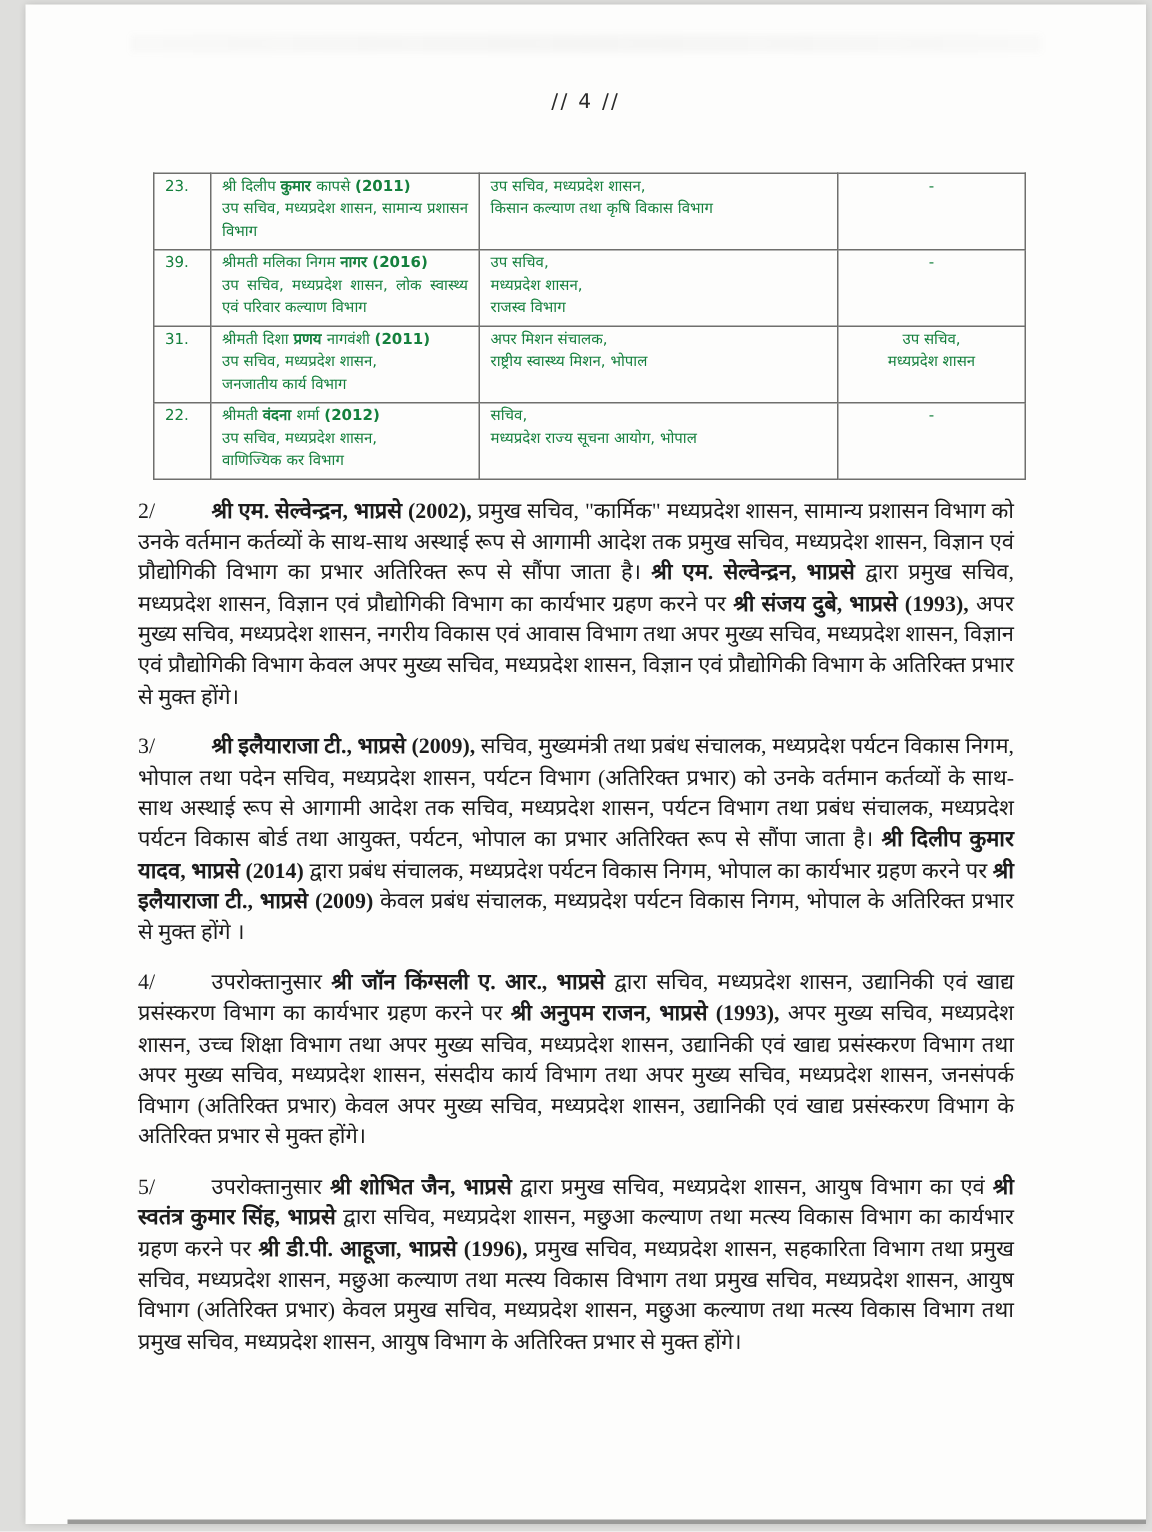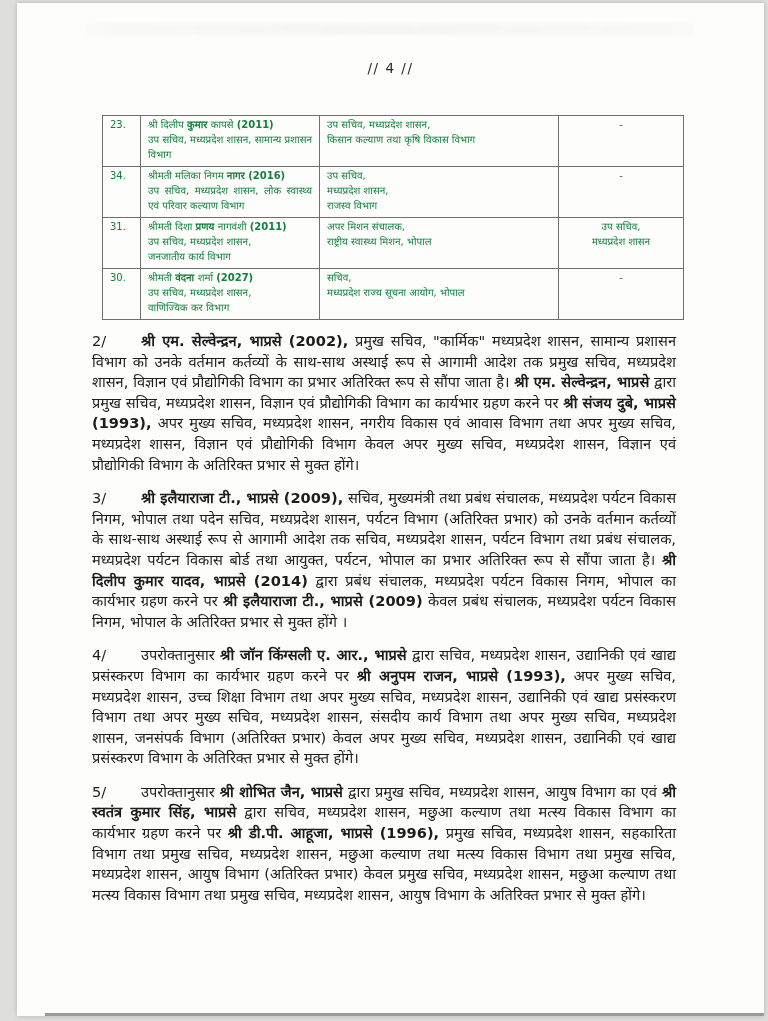--- a/index.html
+++ b/index.html
@@ -55,20 +55,21 @@
   .b { font-weight: bold; }
   .paras {
     margin: 11px 88px 0 75px;
   }
   .paras p {
     margin: 0 0 13px 0;
     font-size: 14.6px;
     line-height: 20.6px;
     text-align: justify;
     color: #1c1c1c;
+    font-family: Liberation Serif, serif;
   }
   .pnum {
     display: inline-block;
     width: 49px;
   }
 </style>
 </head>
 <body>
 
 <div class="page">
@@ -78,34 +79,34 @@
 
   <table class="officers">
     <tbody>
       <tr>
         <td class="c-sno">23.</td>
         <td class="c-off"><span>श्री दिलीप </span><span class="b">कुमार </span><span>कापसे </span><span class="b">(2011)</span><br><span>उप सचिव, मध्यप्रदेश शासन, सामान्य प्रशासन विभाग</span></td>
         <td class="c-post"><span>उप सचिव, मध्यप्रदेश शासन,</span><br><span>किसान कल्याण तथा कृषि विकास विभाग</span></td>
         <td class="c-extra"><span>-</span></td>
       </tr>
       <tr>
-        <td class="c-sno">34.</td>
+        <td class="c-sno">39.</td>
         <td class="c-off"><span>श्रीमती मलिका निगम </span><span class="b">नागर (2016)</span><br><span>उप सचिव, मध्यप्रदेश शासन, लोक स्वास्थ्य एवं परिवार कल्याण विभाग</span></td>
         <td class="c-post"><span>उप सचिव,</span><br><span>मध्यप्रदेश शासन,</span><br><span>राजस्व विभाग</span></td>
         <td class="c-extra"><span>-</span></td>
       </tr>
       <tr>
         <td class="c-sno">31.</td>
         <td class="c-off"><span>श्रीमती दिशा </span><span class="b">प्रणय </span><span>नागवंशी </span><span class="b">(2011)</span><br><span>उप सचिव, मध्यप्रदेश शासन,</span><br><span>जनजातीय कार्य विभाग</span></td>
         <td class="c-post"><span>अपर मिशन संचालक,</span><br><span>राष्ट्रीय स्वास्थ्य मिशन, भोपाल</span></td>
         <td class="c-extra"><span>उप सचिव,</span><br><span>मध्यप्रदेश शासन</span></td>
       </tr>
       <tr>
-        <td class="c-sno">30.</td>
-        <td class="c-off"><span>श्रीमती </span><span class="b">वंदना </span><span>शर्मा </span><span class="b">(2027)</span><br><span>उप सचिव, मध्यप्रदेश शासन,</span><br><span>वाणिज्यिक कर विभाग</span></td>
+        <td class="c-sno">22.</td>
+        <td class="c-off"><span>श्रीमती </span><span class="b">वंदना </span><span>शर्मा </span><span class="b">(2012)</span><br><span>उप सचिव, मध्यप्रदेश शासन,</span><br><span>वाणिज्यिक कर विभाग</span></td>
         <td class="c-post"><span>सचिव,</span><br><span>मध्यप्रदेश राज्य सूचना आयोग, भोपाल</span></td>
         <td class="c-extra"><span>-</span></td>
       </tr>
     </tbody>
   </table>
 
   <div class="paras">
     <p><span class="pnum">2/</span><span><span class="b">श्री एम. सेल्वेन्द्रन, भाप्रसे (2002),</span><span> प्रमुख सचिव, "कार्मिक" मध्यप्रदेश शासन, सामान्य प्रशासन विभाग को उनके वर्तमान कर्तव्यों के साथ-साथ अस्थाई रूप से आगामी आदेश तक प्रमुख सचिव, मध्यप्रदेश शासन, विज्ञान एवं प्रौद्योगिकी विभाग का प्रभार अतिरिक्त रूप से सौंपा जाता है। </span><span class="b">श्री एम. सेल्वेन्द्रन, भाप्रसे</span><span> द्वारा प्रमुख सचिव, मध्यप्रदेश शासन, विज्ञान एवं प्रौद्योगिकी विभाग का कार्यभार ग्रहण करने पर </span><span class="b">श्री संजय दुबे, भाप्रसे (1993),</span><span> अपर मुख्य सचिव, मध्यप्रदेश शासन, नगरीय विकास एवं आवास विभाग तथा अपर मुख्य सचिव, मध्यप्रदेश शासन, विज्ञान एवं प्रौद्योगिकी विभाग केवल अपर मुख्य सचिव, मध्यप्रदेश शासन, विज्ञान एवं प्रौद्योगिकी विभाग के अतिरिक्त प्रभार से मुक्त होंगे।</span></span></p>
     <p><span class="pnum">3/</span><span><span class="b">श्री इलैयाराजा टी., भाप्रसे (2009),</span><span> सचिव, मुख्यमंत्री तथा प्रबंध संचालक, मध्यप्रदेश पर्यटन विकास निगम, भोपाल तथा पदेन सचिव, मध्यप्रदेश शासन, पर्यटन विभाग (अतिरिक्त प्रभार) को उनके वर्तमान कर्तव्यों के साथ-साथ अस्थाई रूप से आगामी आदेश तक सचिव, मध्यप्रदेश शासन, पर्यटन विभाग तथा प्रबंध संचालक, मध्यप्रदेश पर्यटन विकास बोर्ड तथा आयुक्त, पर्यटन, भोपाल का प्रभार अतिरिक्त रूप से सौंपा जाता है। </span><span class="b">श्री दिलीप कुमार यादव, भाप्रसे (2014)</span><span> द्वारा प्रबंध संचालक, मध्यप्रदेश पर्यटन विकास निगम, भोपाल का कार्यभार ग्रहण करने पर </span><span class="b">श्री इलैयाराजा टी., भाप्रसे (2009)</span><span> केवल प्रबंध संचालक, मध्यप्रदेश पर्यटन विकास निगम, भोपाल के अतिरिक्त प्रभार से मुक्त होंगे ।</span></span></p>
     <p><span class="pnum">4/</span><span><span>उपरोक्तानुसार </span><span class="b">श्री जॉन किंग्सली ए. आर., भाप्रसे</span><span> द्वारा सचिव, मध्यप्रदेश शासन, उद्यानिकी एवं खाद्य प्रसंस्करण विभाग का कार्यभार ग्रहण करने पर </span><span class="b">श्री अनुपम राजन, भाप्रसे (1993),</span><span> अपर मुख्य सचिव, मध्यप्रदेश शासन, उच्च शिक्षा विभाग तथा अपर मुख्य सचिव, मध्यप्रदेश शासन, उद्यानिकी एवं खाद्य प्रसंस्करण विभाग तथा अपर मुख्य सचिव, मध्यप्रदेश शासन, संसदीय कार्य विभाग तथा अपर मुख्य सचिव, मध्यप्रदेश शासन, जनसंपर्क विभाग (अतिरिक्त प्रभार) केवल अपर मुख्य सचिव, मध्यप्रदेश शासन, उद्यानिकी एवं खाद्य प्रसंस्करण विभाग के अतिरिक्त प्रभार से मुक्त होंगे।</span></span></p>

